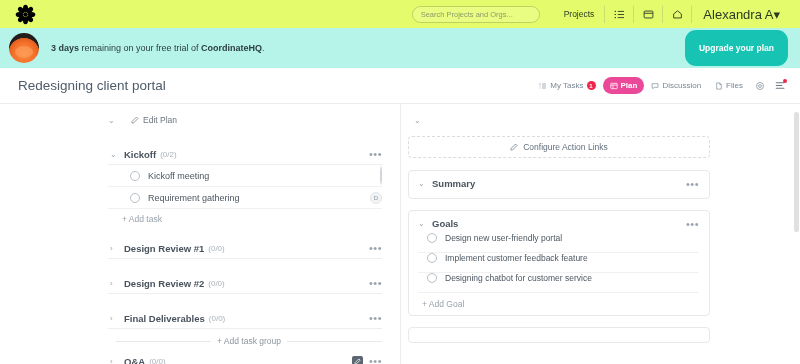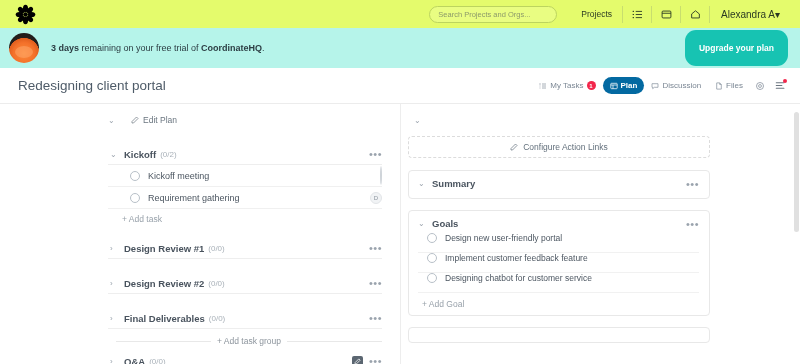--- a/index.html
+++ b/index.html
@@ -24,21 +24,21 @@
   .topnav-right { margin-left: auto; display: flex; align-items: center; height: 28px; }
   .search-box {
     width: 128px; height: 17px; border: 1px solid #bcd45f; border-radius: 9px;
     background: #e9fd82; display: flex; align-items: center; padding: 0 8px;
     margin-right: 14px;
   }
   .search-box span { font-size: 7.5px; color: #8d9a6a; white-space: nowrap; }
   .nav-link { font-size: 8.5px; color: #2b3a23; padding: 0 10px; white-space: nowrap; }
   .nav-div { width: 1px; height: 17px; background: #c8de6e; }
   .nav-ico { width: 28px; display: flex; align-items: center; justify-content: center; color: #2b3a23; }
-  .nav-user { font-size: 10px; color: #2b3a23; padding: 0 10px 0 11px; white-space: nowrap; }
+  .nav-user { font-size: 13px; color: #2b3a23; padding: 0 10px 0 11px; white-space: nowrap; }
 
   
   .trialbar {
     height: 40px; flex: 0 0 40px; background: #b6f4ea;
     display: flex; align-items: center; padding: 0 12px 0 9px; position: relative;
   }
   .trial-avatar {
     width: 30px; height: 30px; border-radius: 50%;
     background: radial-gradient(circle at 50% 68%, #fb8b3a 0%, #f4712a 42%, #e05f1e 60%, #241f1d 62%, #1d1a18 100%);
     flex: 0 0 30px; position: relative; overflow: hidden;
@@ -60,21 +60,21 @@
     height: 36px; flex: 0 0 36px; background: #ffffff;
     border-bottom: 1px solid #ececec;
     display: flex; align-items: center; padding: 0 10px 0 18px;
   }
   .proj-title { font-size: 13.5px; color: #4e5b68; white-space: nowrap; }
   .tabs { margin-left: auto; display: flex; align-items: center; gap: 0px; }
   .tab {
     display: flex; align-items: center; gap: 3px; font-size: 8px; color: #7b8794;
     padding: 4px 7px; border-radius: 9px; white-space: nowrap; cursor: pointer;
   }
-  .tab.active { background: #0369a1; color: #ffffff; font-weight: bold; }
+  .tab.active { background: #ec4899; color: #ffffff; font-weight: bold; }
   .badge-red {
     background: #f2264b; color: #fff; font-size: 6px; font-weight: bold;
     width: 9px; height: 9px; border-radius: 50%;
     display: inline-flex; align-items: center; justify-content: center;
   }
   .tab-ico { width: 20px; height: 18px; display: flex; align-items: center; justify-content: center; color: #8b95a1; cursor: pointer; position: relative; }
   .dot-red { position: absolute; top: 2px; right: 3px; width: 4px; height: 4px; border-radius: 50%; background: #f2264b; }
 
   
   .body { flex: 1 1 auto; display: flex; overflow: hidden; position: relative; background: #fff; }

